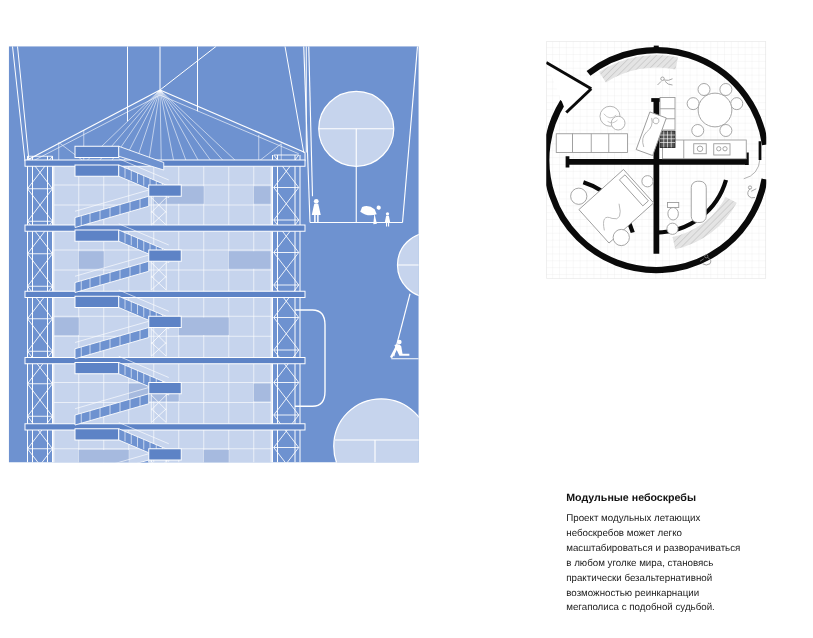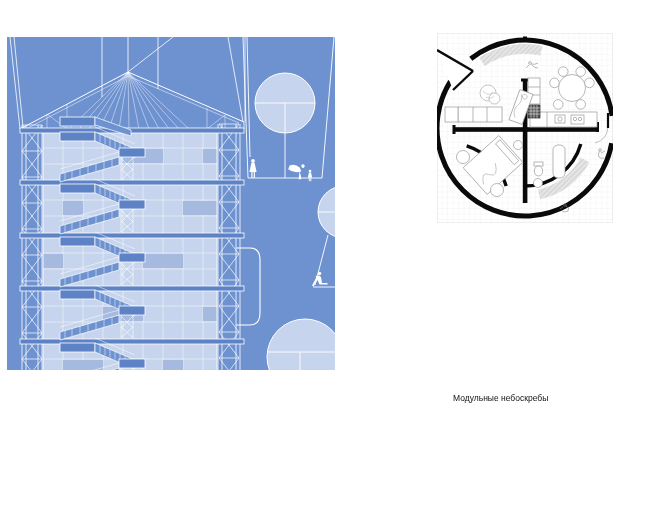--- a/index.html
+++ b/index.html
@@ -4,21 +4,21 @@
 <style>
   html,body{margin:0;padding:0;}
   body{
     width:650px;height:510px;background:#ffffff;position:relative;overflow:hidden;
     font-family:"Liberation Sans",sans-serif;
   }
   .canvas{position:absolute;inset:0;}
   .fig-section{position:absolute;left:7px;top:37px;width:328px;height:333px;}
   .fig-plan{position:absolute;left:437px;top:33px;width:176px;height:190px;}
   .caption{position:absolute;left:453px;top:393px;width:192px;color:#111;}
-  .caption h3{margin:0 0 6px 0;font-size:8.5px;font-weight:normal;letter-spacing:0;}
+  .caption h3{margin:0 0 6px 0;font-size:8.5px;font-weight:bold;letter-spacing:0;}
   .caption p{margin:0;font-size:7.8px;line-height:11.9px;white-space:pre-line;color:#222;}
   svg{display:block;}
 </style>
 </head>
 <body>
 
 <div class="canvas">
 
   <svg class="fig-section" viewBox="0 0 328 333">
     <defs>
@@ -380,15 +380,22 @@
         </g>
       <g transform="translate(128,172)">
           <circle cx="0" cy="0" r="1.3"></circle>
           <path d="M1,1 q4,2 2,5 q-3,2 -6,0 M-2,2 l-3,2"></path>
         </g>
     </g>
   </svg>
 
   <div class="caption">
     <h3>Модульные небоскребы</h3>
+    <p>Проект модульных летающих
+небоскребов может легко
+масштабироваться и разворачиваться
+в любом уголке мира, становясь
+практически безальтернативной
+возможностью реинкарнации
+мегаполиса с подобной судьбой.</p>
   </div>
 
 </div>
 
 </body></html>

